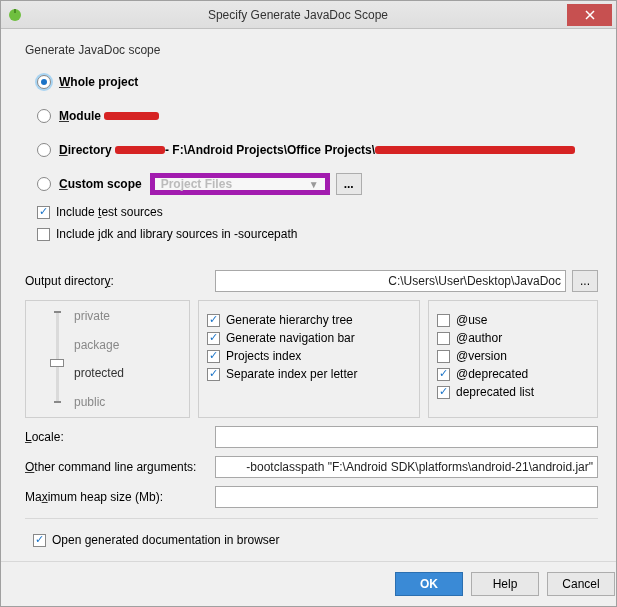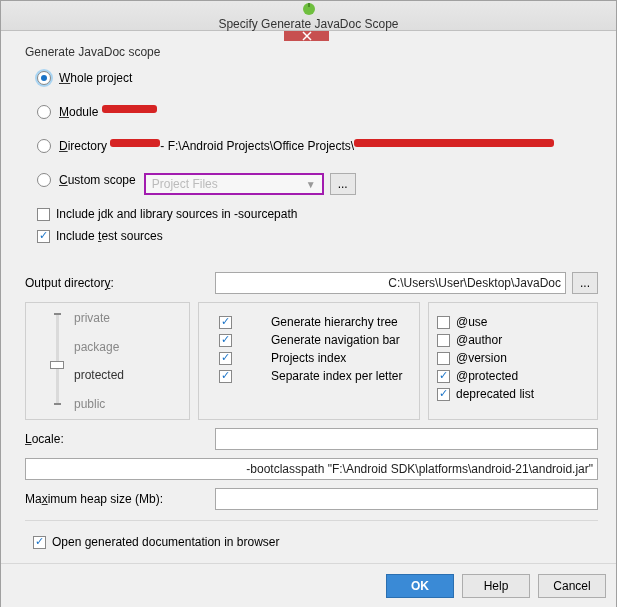--- a/index.html
+++ b/index.html
@@ -1,54 +1,54 @@
 <!DOCTYPE html>
 <html><head>
 <meta charset="utf-8">
 <style>
 * { box-sizing: border-box; font-family: "Segoe UI", Tahoma, sans-serif; font-size: 12px; }
 body { margin: 0; background: #fff; }
 .window { width: 617px; height: 607px; background: #f0f0f0; border: 1px solid #a0a0a0; display: flex; flex-direction: column; }
-.titlebar { height: 30px; background: linear-gradient(#e8e8e8,#dedede); display: flex; align-items: center; border-bottom: 1px solid #c0c0c0; flex-direction: column; }
+.titlebar { height: 30px; background: linear-gradient(#e8e8e8,#dedede); display: flex; align-items: center; border-bottom: 1px solid #c0c0c0; }
 .titlebar .icon { width: 16px; height: 16px; margin: 0 6px; }
 .titlebar .title { flex: 1; text-align: center; color: #333; font-size: 12px; }
 .titlebar .close { width: 45px; height: 22px; background: #c75050; color: #fff; display: flex; align-items: center; justify-content: center; margin-right: 4px; cursor: pointer; }
 .content { flex: 1; padding: 14px 18px 10px 24px; display: flex; flex-direction: column; }
 .section-title { color: #333; margin-bottom: 8px; }
-.scope-row { display: flex; align-items: flex-start; margin: 4px 0 4px 12px; min-height: 26px; }
+.scope-row { display: flex; align-items: center; margin: 4px 0 4px 12px; min-height: 26px; font-weight: bold; }
 .radio { width: 14px; height: 14px; border: 1px solid #888; border-radius: 50%; margin-right: 8px; position: relative; background: #fff; cursor: pointer; }
 .radio.checked::after { content:""; position:absolute; width:6px; height:6px; background:#1a73c7; border-radius:50%; top:3px; left:3px; }
 .radio-outer-ring { box-shadow: 0 0 0 2px #a9d4f2; }
 .u { text-decoration: underline; text-decoration-color: #333; }
 .red-scribble { display:inline-block; height:8px; background:#d62323; border-radius:3px; vertical-align: middle; }
-.dropdown { height: 22px; border: 2px solid #a21caf; background: #f7f7f7; color: #bbb; padding: 0 6px; display: inline-flex; align-items: center; width: 180px; justify-content: space-between; }
+.dropdown { height: 22px; border: 5px solid #a21caf; background: #f7f7f7; color: #bbb; padding: 0 6px; display: inline-flex; align-items: center; width: 180px; justify-content: space-between; }
 .dropdown .chev { color: #999; font-size: 10px; }
 .dot-btn { width: 26px; height: 22px; border: 1px solid #adadad; background: #e8e8e8; margin-left: 6px; display: inline-flex; align-items: center; justify-content: center; cursor: pointer; }
 .chk { width: 13px; height: 13px; border: 1px solid #888; background: #fff; display: inline-flex; align-items: center; justify-content: center; margin-right: 6px; cursor: pointer; position: relative; }
 .chk.checked::after { content:"✓"; font-size: 11px; color:#1a73c7; position: relative; top: -1px; }
 .chk-row { display: flex; align-items: center; margin: 4px 0 4px 12px; }
 .out-row { display: flex; align-items: center; margin-top: 25px; }
 .out-row label { width: 190px; }
 .text-input { flex: 1; height: 22px; border: 1px solid #a8a8a8; padding: 0 4px; background: #fff; color: #222; text-align: right; }
 .sep { height: 1px; background: #d8d8d8; margin: 10px 0; }
 .middle { display: flex; gap: 8px; margin-top: 8px; }
 .visbox { width: 165px; border: 1px solid #cfcfcf; padding: 8px 6px; position: relative; height: 118px; }
 .visbar { position: absolute; left: 30px; top: 10px; width: 3px; height: 92px; background: linear-gradient(#dadada,#dadada); }
 .visbar::before, .visbar::after { content:""; position:absolute; width:7px; height:2px; background:#888; left:-2px; }
 .visbar::before { top:0; } .visbar::after { bottom:0; }
 .vis-labels { margin-left: 42px; display: flex; flex-direction: column; justify-content: space-between; height: 100%; color: #888; gap: 13px; }
 .vis-labels .active { color: #333; }
 .vis-knob { position: absolute; left: 24px; width: 14px; height: 8px; border: 1px solid #888; background: #fff; }
 .optbox { flex: 1; border: 1px solid #cfcfcf; padding: 8px; }
-.optbox .chk-row { margin-left: 12px; gap: 33px; }
+.optbox .chk-row { margin-left: 0; }
 .tagbox { width: 170px; border: 1px solid #cfcfcf; padding: 8px; }
 .tagbox .chk-row { margin-left: 0; }
 .form-row { display: flex; align-items: center; margin-top: 8px; }
 .form-row label { width: 190px; }
-.buttons { display: flex; justify-content: flex-end; gap: 8px; padding: 10px 10px; border-top: 1px solid #d8d8d8; background: #f0f0f0; }
+.buttons { display: flex; justify-content: flex-end; gap: 8px; padding: 10px 1px; border-top: 1px solid #d8d8d8; background: #f0f0f0; }
 .btn { min-width: 68px; height: 24px; border: 1px solid #adadad; background: #e8e8e8; cursor: pointer; display: inline-flex; align-items: center; justify-content: center; }
 .btn.primary { background: #3a8ad6; border-color: #2b6fb0; color: #fff; font-weight: 600; }
 </style>
 </head>
 <body>
 
 <div class="window">
   <div class="titlebar">
     <span class="icon">
       <svg viewBox="0 0 16 16">
@@ -90,26 +90,26 @@
       <span class="radio"></span>
       <span style="margin-right:8px"><span class="u">C</span>ustom scope</span>
       <span class="dropdown">
         <span>Project Files</span>
         <span class="chev">▼</span>
       </span>
       <span class="dot-btn">...</span>
     </div>
 
     <div class="chk-row">
+      <span class="chk checked"></span>
+      <span>Include <span class="u">t</span>est sources</span>
+    </div>
+    <div class="chk-row">
       <span class="chk"></span>
       <span>Include jdk and library sources in -sourcepath</span>
-    </div>
-    <div class="chk-row">
-      <span class="chk checked"></span>
-      <span>Include <span class="u">t</span>est sources</span>
     </div>
 
     <div class="out-row">
       <label>Output director<span class="u">y</span>:</label>
       <input class="text-input" value="C:\Users\User\Desktop\JavaDoc" style="">
       <span class="dot-btn">...</span>
     </div>
 
     <div class="middle">
       <div class="visbox">
@@ -150,34 +150,35 @@
         <div class="chk-row">
             <span class="chk"></span>
             <span>@author</span>
           </div>
         <div class="chk-row">
             <span class="chk"></span>
             <span>@version</span>
           </div>
         <div class="chk-row">
             <span class="chk checked"></span>
-            <span>@protected</span>
+            <span>@deprecated</span>
           </div>
         <div class="chk-row">
             <span class="chk checked"></span>
             <span>deprecated list</span>
           </div>
       </div>
     </div>
 
     <div class="form-row">
       <label><span class="u">L</span>ocale:</label>
       <input class="text-input" value="" style="">
     </div>
     <div class="form-row">
+      <label><span class="u">O</span>ther command line arguments:</label>
       <input class="text-input" value="-bootclasspath &quot;F:\Android SDK\platforms\android-21\android.jar&quot;" style="">
     </div>
     <div class="form-row">
       <label>Ma<span class="u">x</span>imum heap size (Mb):</label>
       <input class="text-input" value="" style="">
     </div>
 
     <div class="sep"></div>
 
     <div class="chk-row" style="margin-left:8px">

